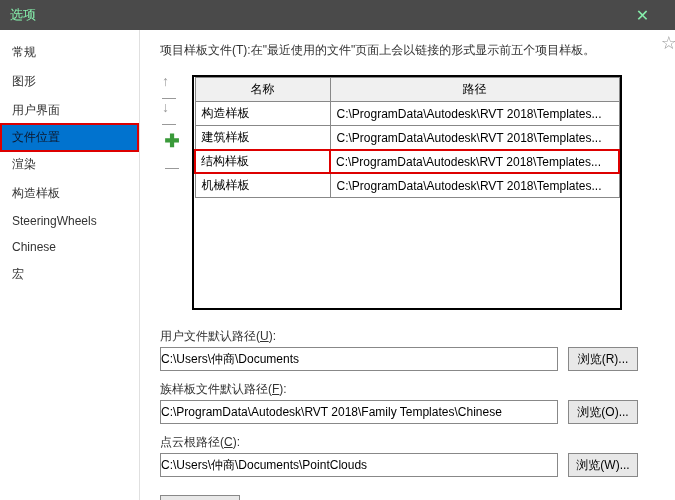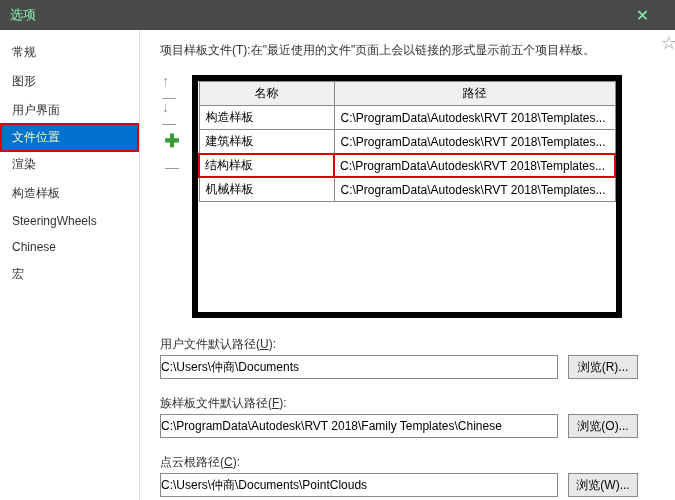--- a/index.html
+++ b/index.html
@@ -4,35 +4,35 @@
 <style>
 * { box-sizing: border-box; margin: 0; padding: 0; font-family: "Microsoft YaHei", "Segoe UI", sans-serif; font-size: 12px; }
 body { background: #fff; width: 675px; height: 500px; overflow: hidden; position: relative; }
 .titlebar { background: #4a4a4a; color: #86efac; height: 30px; display: flex; align-items: center; padding: 0 10px; position: relative; }
 .titlebar .title { flex: 1; font-size: 13px; }
 .titlebar .close { width: 45px; height: 30px; display: flex; align-items: center; justify-content: center; font-size: 16px; cursor: pointer; }
 .star { position: absolute; right: -2px; top: 32px; font-size: 18px; color: #999; }
 .main { display: flex; height: calc(100% - 30px); }
 .sidebar { width: 140px; border-right: 1px solid #e0e0e0; padding-top: 8px; }
 .sidebar-item { padding: 6px 12px; cursor: pointer; color: #333; }
-.sidebar-item.selected { background: #0173cf; color: #fef9c3; border: 2px solid #d00; margin: -2px 0; padding: 4px 10px; position: relative; }
+.sidebar-item.selected { background: #0173cf; color: #0f172a; border: 2px solid #d00; margin: -2px 0; padding: 4px 10px; position: relative; }
 .content { flex: 1; padding: 12px 20px 12px 20px; overflow: auto; }
 .desc { margin-bottom: 16px; color: #333; }
 .table-area { display: flex; gap: 8px; margin-bottom: 18px; }
 .table-buttons { display: flex; flex-direction: column; gap: 6px; width: 24px; align-items: center; padding-top: 4px; }
 .table-btn { width: 20px; height: 20px; display: flex; align-items: center; justify-content: center; cursor: pointer; color: #999; font-size: 14px; }
 .table-btn.add { color: #3a9a3a; font-size: 18px; font-weight: bold; }
-.table-wrap { flex: 1; border: 6px solid #000000; background: #fff; max-width: 430px; }
+.table-wrap { flex: 1; border: 2px solid #000000; background: #fff; max-width: 430px; }
 table { width: 100%; border-collapse: collapse; }
 th, td { border: 1px solid #888; padding: 3px 6px; text-align: left; font-size: 12px; height: 20px; }
 th { background: #f0f0f0; font-weight: normal; text-align: center; }
 th.name-col, td.name-col { width: 135px; }
 .table-body-pad { height: 110px; }
 tr.hl td { border: 2px solid #d00; padding: 2px 5px; }
-.field-row { margin-bottom: 16px; }
+.field-row { margin-bottom: 4px; }
 .field-label { display: block; margin-bottom: 2px; color: #333; }
 .field-label u { text-decoration: underline; }
 .field-input-row { display: flex; gap: 10px; align-items: center; margin-bottom: 10px; }
 .field-input { flex: 1; max-width: 398px; height: 24px; border: 1px solid #888; padding: 0 0; background: #fff; }
 .browse-btn { width: 70px; height: 24px; border: 1px solid #888; background: #e8e8e8; cursor: pointer; text-align: center; }
 .place-btn { width: 80px; height: 24px; border: 1px solid #888; background: #e8e8e8; cursor: pointer; margin-top: 8px; }
 </style>
 </head>
 <body>
 

